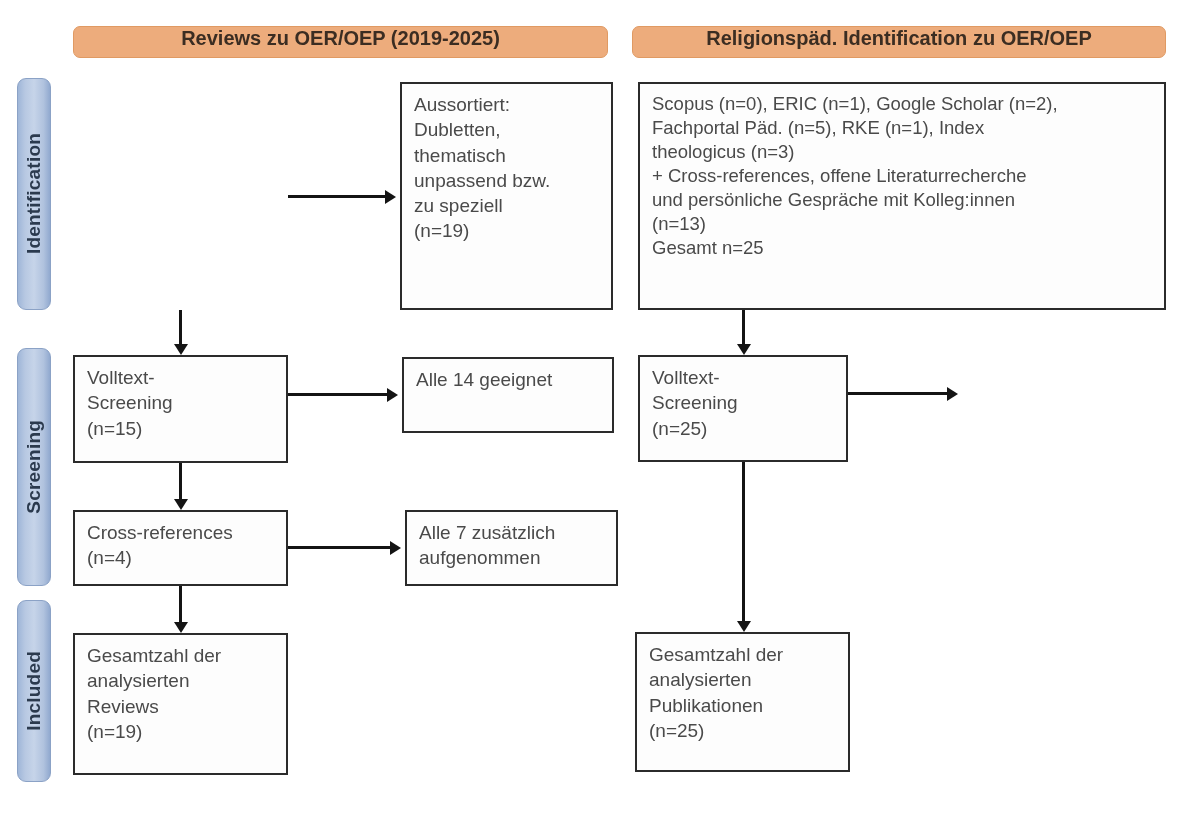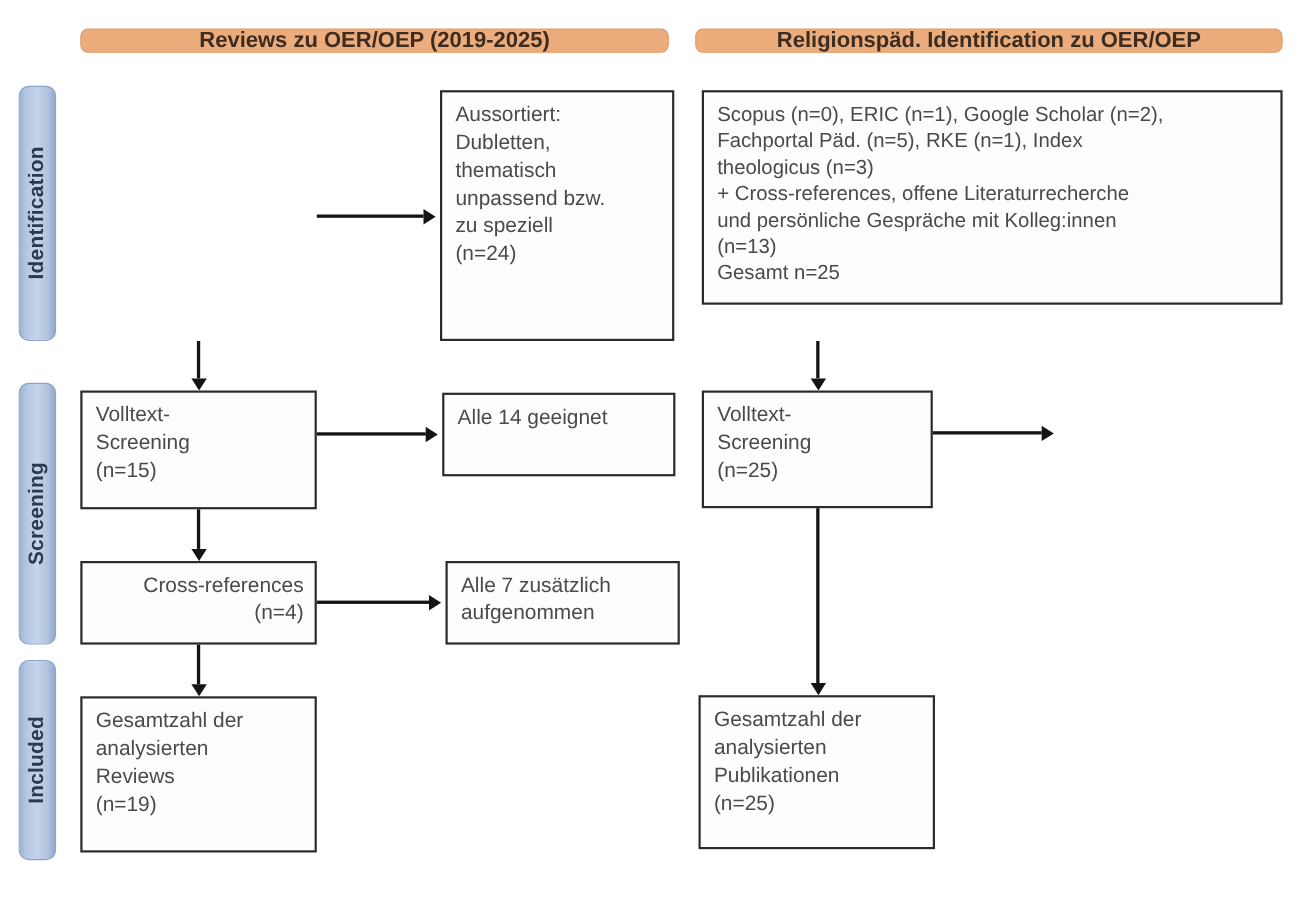--- a/index.html
+++ b/index.html
@@ -27,26 +27,26 @@
     font-size:19px;
     font-weight:bold;
     color:#2b3a4e;
     letter-spacing:.2px;
     white-space:nowrap;
   }
 
   
   .banner{
     position:absolute;
-    height:22px;
+    height:32px;
     border-radius:7px;
     background:#edac7c;
     border:1px solid #e09a63;
     box-sizing:border-box;
-    display:flex;align-items:center;justify-content:center;
+    display:flex;justify-content:center;
   }
   .banner span{
     font-size:20px;
     font-weight:bold;
     color:#3b2d22;
     white-space:nowrap;
   }
 
   
   .box{
@@ -105,27 +105,27 @@
     <span>Religionspäd. Identification zu OER/OEP</span>
   </div>
 
 
   <div class="box" style="left:400px;top:82px;width:213px;height:228px;">
     <span class="txt">Aussortiert:
 Dubletten,
 thematisch
 unpassend bzw.
 zu speziell
-(n=24)</span>
+(n=19)</span>
   </div>
 
   <div class="hline" style="left:288px;top:195px;width:97px;"></div>
   <div class="arrow-right" style="left:385px;top:189.5px;"></div>
 
-  <div class="box tight" style="left:638px;top:82px;width:528px;height:195px;">
+  <div class="box tight" style="left:638px;top:82px;width:528px;height:228px;">
     <span class="txt">Scopus (n=0), ERIC (n=1), Google Scholar (n=2),
 Fachportal Päd. (n=5), RKE (n=1), Index
 theologicus (n=3)
 + Cross-references, offene Literaturrecherche
 und persönliche Gespräche mit Kolleg:innen
 (n=13)
 Gesamt n=25</span>
   </div>
 
   <div class="vline" style="left:179px;top:310px;height:34px;"></div>
@@ -153,21 +153,21 @@
 (n=25)</span>
   </div>
 
 
   <div class="hline" style="left:848px;top:392px;width:99px;"></div>
   <div class="arrow-right" style="left:947px;top:386.5px;"></div>
 
   <div class="vline" style="left:179px;top:463px;height:36px;"></div>
   <div class="arrow-down" style="left:173.5px;top:499px;"></div>
 
-  <div class="box" style="left:73px;top:510px;width:215px;height:76px;text-align:right;">
+  <div class="box" style="left:73px;top:510px;width:215px;height:76px;">
     <span class="txt">Cross-references
 (n=4)</span>
   </div>
 
   <div class="box" style="left:405px;top:510px;width:213px;height:76px;">
     <span class="txt">Alle 7 zusätzlich
 aufgenommen</span>
   </div>
 
   <div class="hline" style="left:288px;top:546px;width:102px;"></div>

